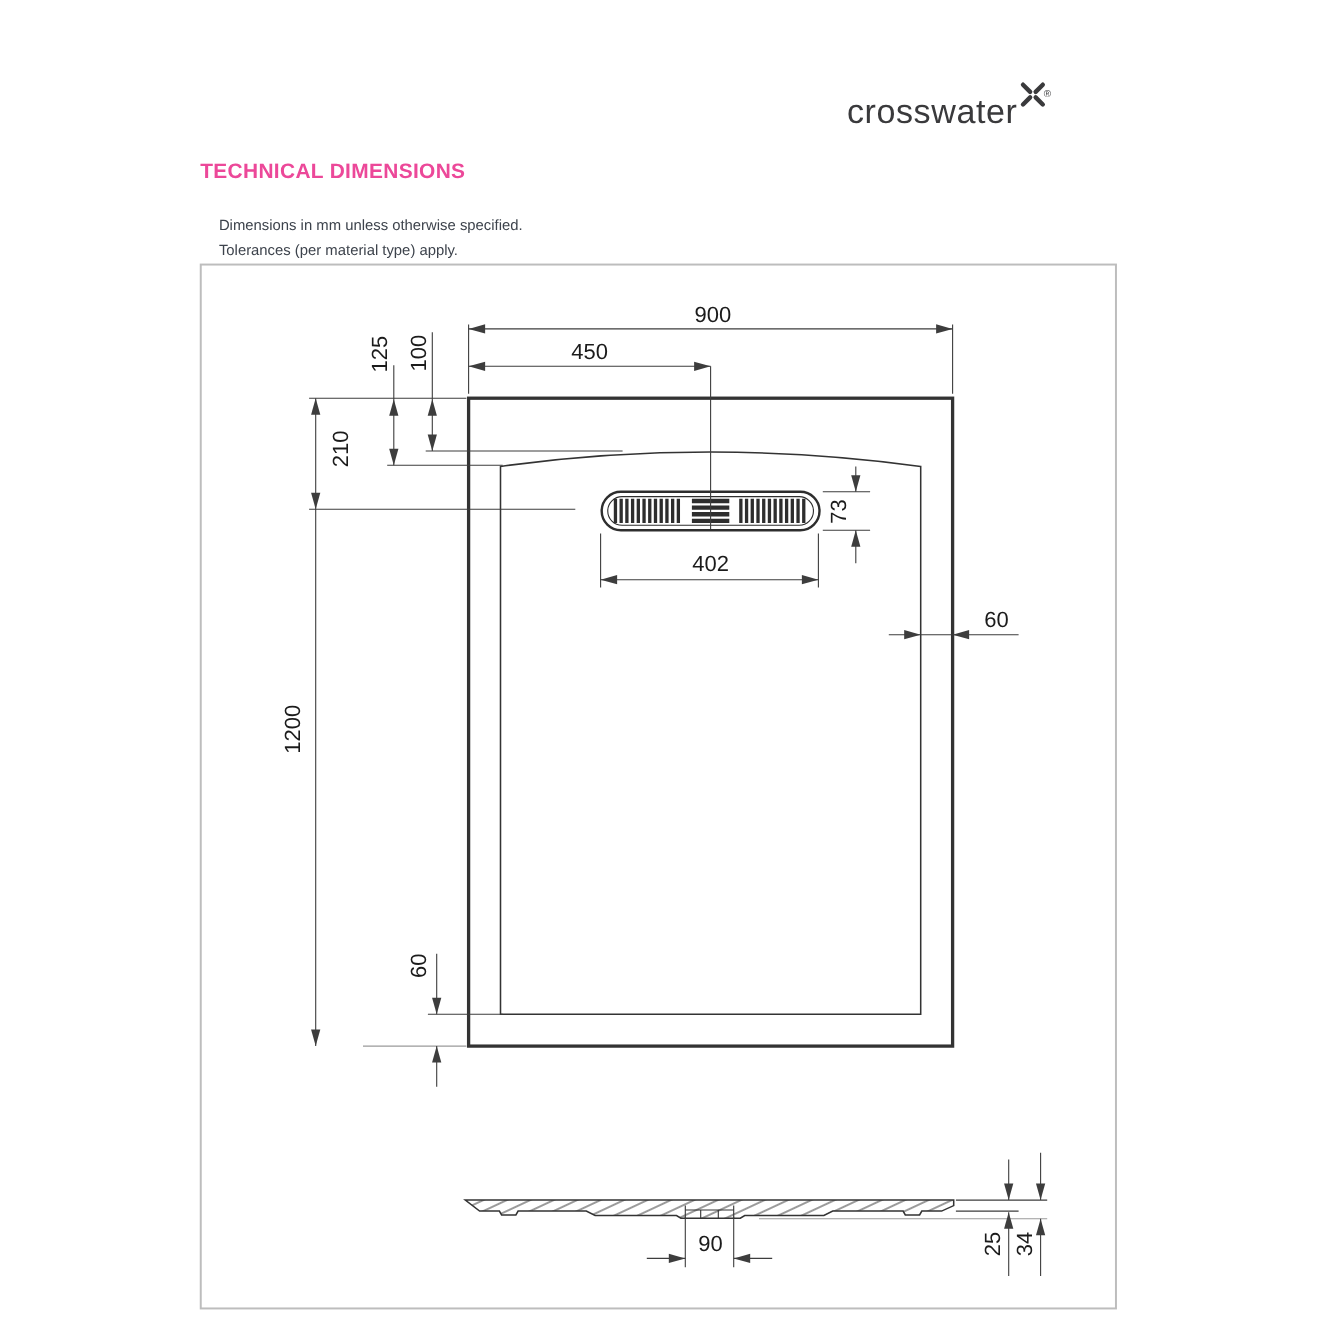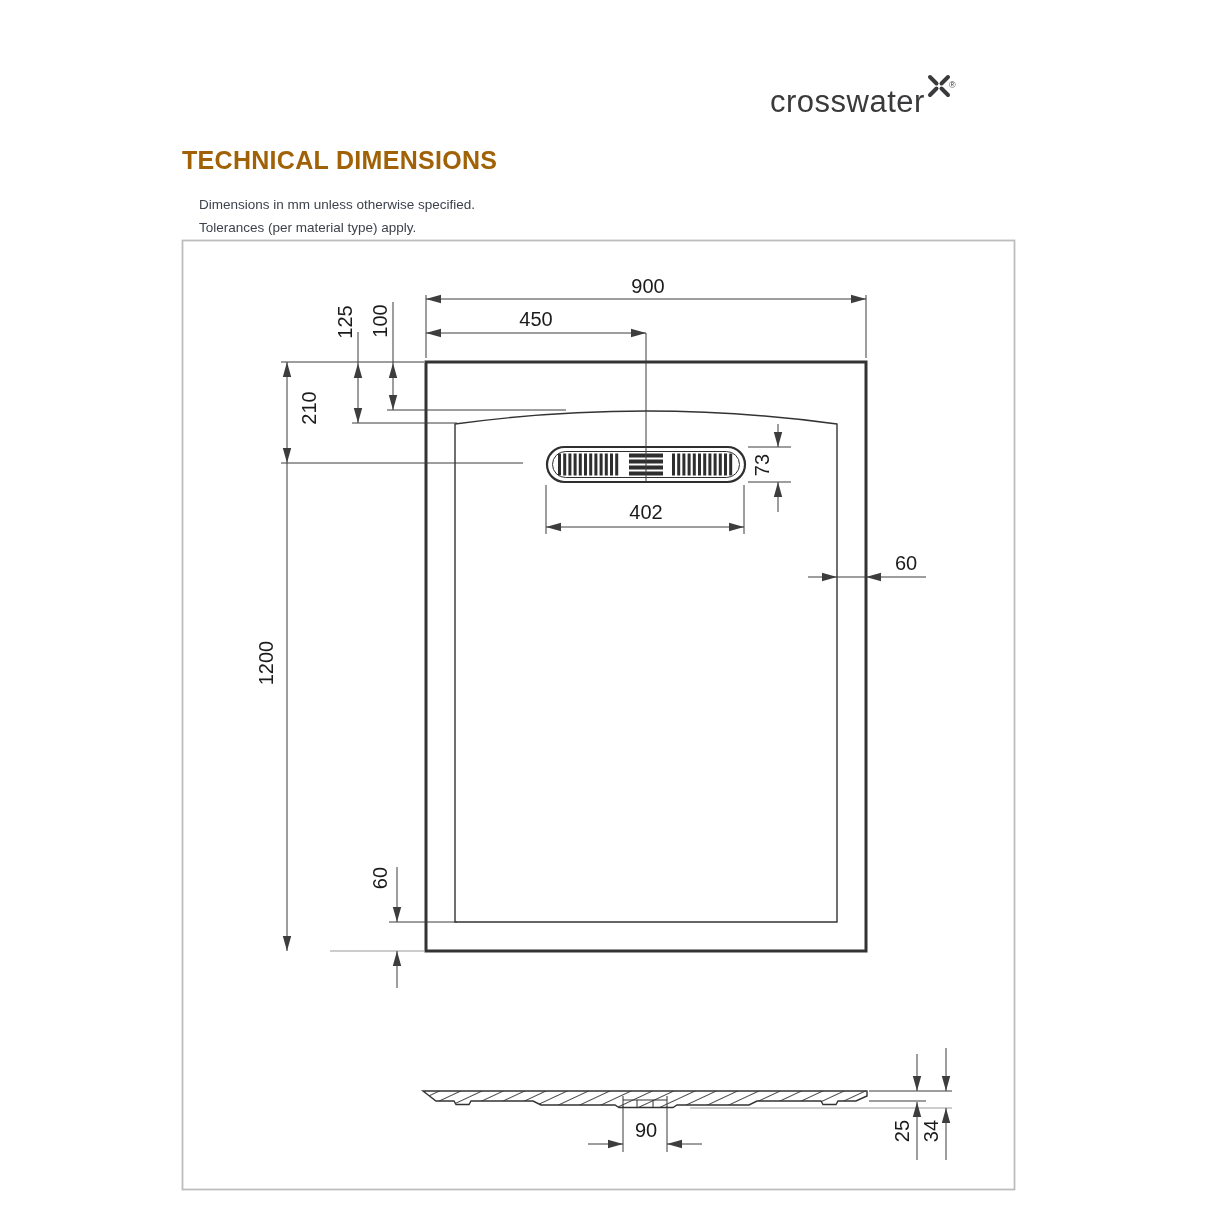--- a/index.html
+++ b/index.html
@@ -2,22 +2,22 @@
 <html><head>
 <meta charset="utf-8">
 <style>
   html,body{margin:0;padding:0;background:#ffffff;}
   .page{position:relative;width:1214px;height:1214px;background:#ffffff;overflow:hidden;
         font-family:"Liberation Sans",sans-serif;}
   .logo{position:absolute;top:84px;left:770px;white-space:nowrap;}
   .logo-text{font-size:31px;color:#3a3a3c;letter-spacing:.5px;font-weight:500;}
   .logo-mark{position:relative;top:-14px;left:2px;}
   .logo-reg{font-size:9px;color:#3a3a3c;position:relative;top:-24px;}
-  .title{position:absolute;left:182px;top:146px;margin:0;font-size:25px;font-weight:bold;
-         color:#a16207;letter-spacing:.3px;}
+  .title{position:absolute;left:182px;top:146px;margin:0;font-size:19px;font-weight:bold;
+         color:#ec4899;letter-spacing:.3px;}
   .note{position:absolute;left:182px;margin:17px;font-size:13.5px;color:#3d434c;}
   .note1{top:180px;} .note2{top:203px;}
   .drawing{position:absolute;left:0;top:0;}
   .geo{stroke:#333333;fill:none;stroke-width:1.4;}
   .geo-thick{stroke:#333333;fill:#ffffff;stroke-width:3;}
   .dim{stroke:#3d3d3d;fill:none;stroke-width:1;}
   .ext-gray{stroke:#9a9a9a;fill:none;stroke-width:1;}
   .dimtxt{font-family:"Liberation Sans",sans-serif;font-size:20px;fill:#1b1b1b;}
   .frame{fill:#ffffff;stroke:#bdbdbd;stroke-width:1.8;}
 </style>

